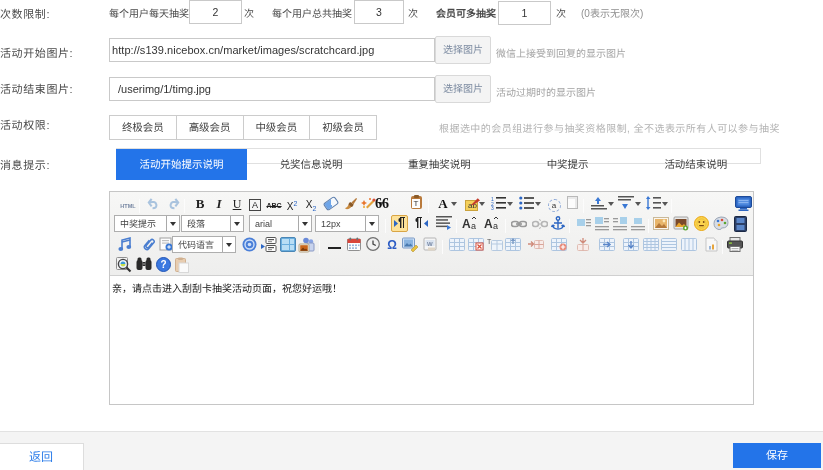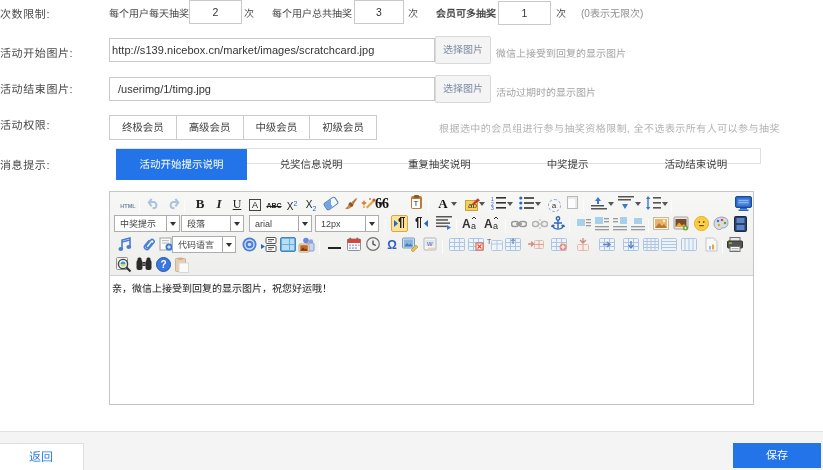--- a/index.html
+++ b/index.html
@@ -452,17 +452,17 @@
 <div class="ic" style="left:45px;top:65px;width:16px;height:16px;"><svg width="15" height="15" viewBox="0 0 15 15">
           <circle cx="7.5" cy="7.5" r="7" fill="#3a78e0" stroke="#2255b5"></circle>
           <text x="4.6" y="11" font-size="10" font-weight="bold" fill="#fff">?</text>
         </svg></div>
 <div class="ic" style="left:64px;top:65px;width:16px;height:16px;"><svg width="14" height="16" viewBox="0 0 14 16">
           <rect x="0.5" y="1.5" width="10" height="13" rx="1" fill="#e8cdb0" stroke="#d0b090"></rect>
           <rect x="3" y="0.5" width="5" height="2.5" rx="1" fill="#d0b090"></rect>
           <rect x="4" y="6" width="9.5" height="9.5" fill="#fafafa" stroke="#d8d8d8"></rect>
         </svg></div>
 </div>
-<div class="ab" style="left:2px;top:88px;font-size:10px;color:#1a1a1a;">亲，微信上接受到回复的显示图片，祝您好运哦！</div>
+<div class="ab" style="left:2px;top:88px;font-size:10px;color:#1a1a1a;">亲，请点击进入刮刮卡抽奖活动页面，祝您好运哦！</div>
 </div>
 <div class="bot">
     <div class="back">返回</div>
     <div class="save">保存</div>
   </div>
 </body></html>

